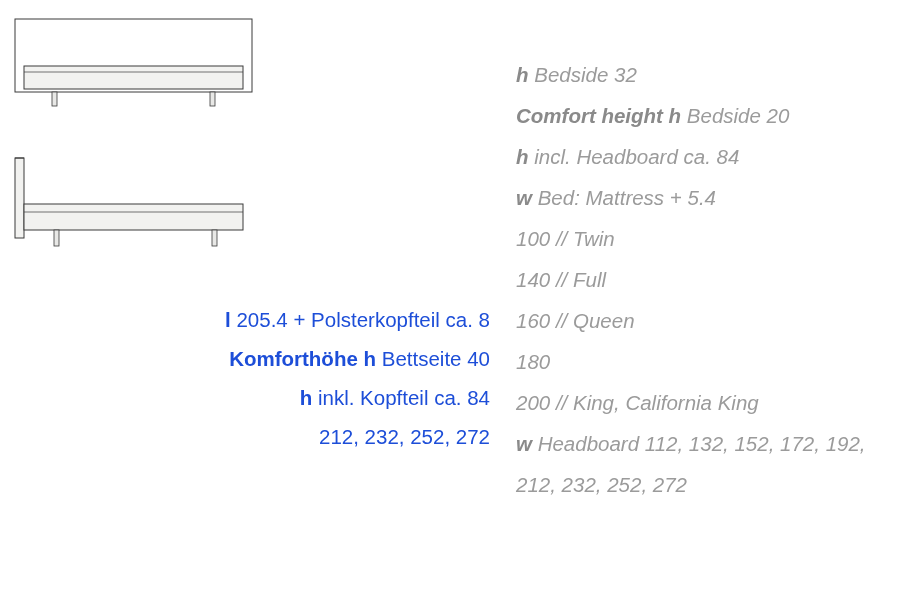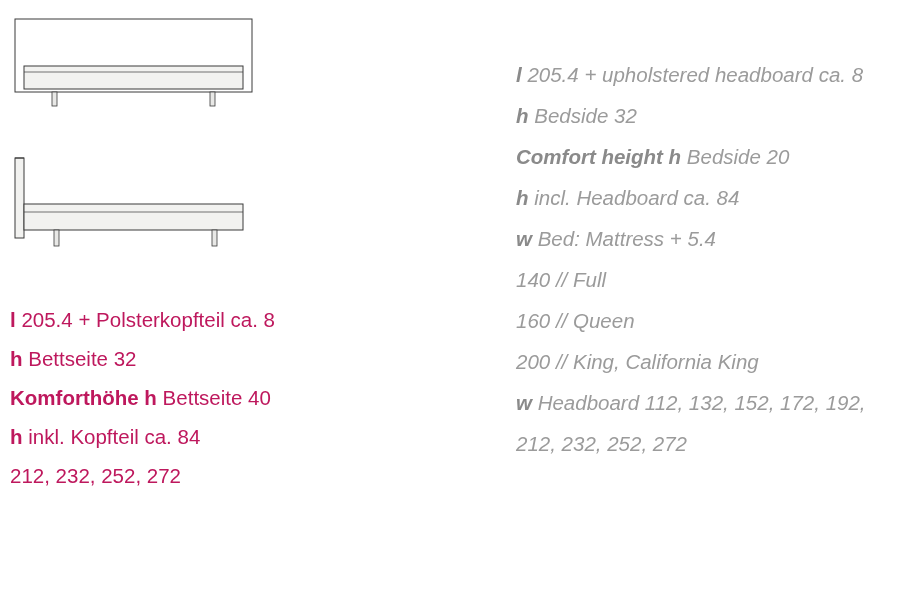--- a/index.html
+++ b/index.html
@@ -44,22 +44,23 @@
 
   .spec-list {
     position: absolute;
     left: 10px;
     top: 300px;
     width: 480px;
   }
   .spec-line {
     font-size: 20.5px;
     line-height: 39px;
-    color: #be185d;
+    color: #1d4ed8;
     white-space: nowrap;
+    text-align: right;
   }
   .spec-line .k {
     font-weight: bold;
   }
   .spec-line.cont {
     white-space: nowrap;
   }
 
   
   #right-column {
@@ -109,31 +110,31 @@
       <rect x="14" y="52" width="219" height="26" fill="#f2f2f0" stroke="#3a3a3a" stroke-width="1"></rect>
       <line x1="14" y1="60" x2="233" y2="60" stroke="#3a3a3a" stroke-width="0.7"></line>
 
       <rect x="44" y="78" width="5" height="16" fill="#e8e8e6" stroke="#3a3a3a" stroke-width="0.8"></rect>
       <rect x="202" y="78" width="5" height="16" fill="#e8e8e6" stroke="#3a3a3a" stroke-width="0.8"></rect>
     </svg>
   </div>
 
   <div class="spec-list">
     <div class="spec-line"><span class="k">l</span> <span>205.4 + Polsterkopfteil ca. 8</span></div>
-    <div class="spec-line"><span class="k">h</span> <span>Bettseite 32</span></div>
     <div class="spec-line"><span class="k">Komforthöhe h</span> <span>Bettseite 40</span></div>
     <div class="spec-line"><span class="k">h</span> <span>inkl. Kopfteil ca. 84</span></div>
     <div class="spec-line cont"><span>212, 232, 252, 272</span></div>
   </div>
 </div>
 
 <div id="right-column">
-  <div class="spec-line-en"><span class="k">l</span> <span>205.4 + upholstered headboard ca. 8</span></div>
   <div class="spec-line-en"><span class="k">h</span> <span>Bedside 32</span></div>
   <div class="spec-line-en"><span class="k">Comfort height h</span> <span>Bedside 20</span></div>
   <div class="spec-line-en"><span class="k">h</span> <span>incl. Headboard ca. 84</span></div>
   <div class="spec-line-en"><span class="k">w</span> <span>Bed: Mattress + 5.4</span></div>
+  <div class="spec-line-en"><span>100 // Twin</span></div>
   <div class="spec-line-en"><span>140 // Full</span></div>
   <div class="spec-line-en"><span>160 // Queen</span></div>
+  <div class="spec-line-en"><span>180</span></div>
   <div class="spec-line-en"><span>200 // King, California King</span></div>
   <div class="spec-line-en"><span class="k">w</span> <span>Headboard 112, 132, 152, 172, 192,</span></div>
   <div class="spec-line-en"><span>212, 232, 252, 272</span></div>
 </div>
 
 </body></html>

